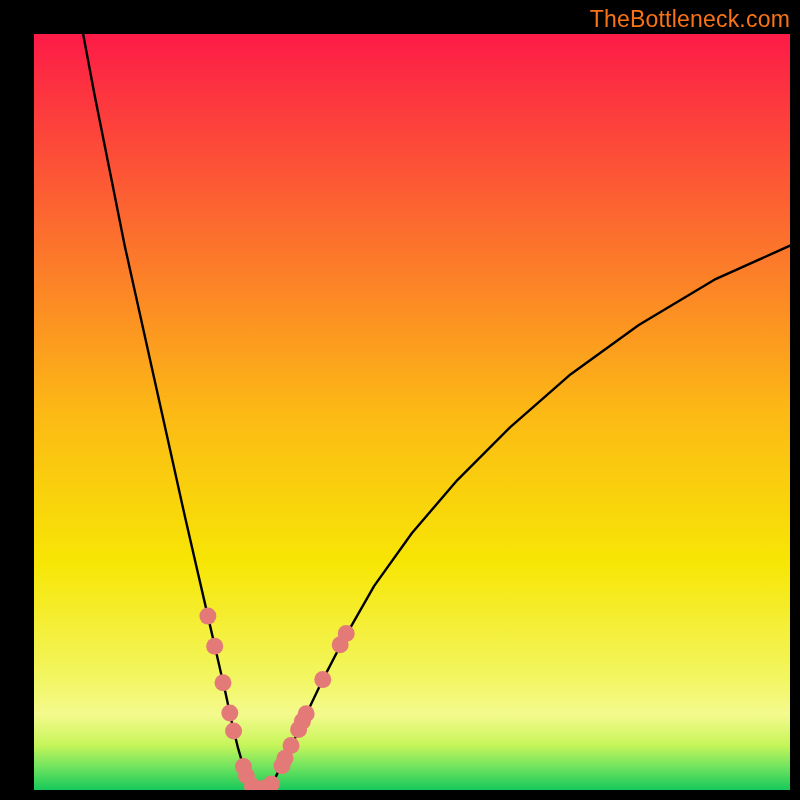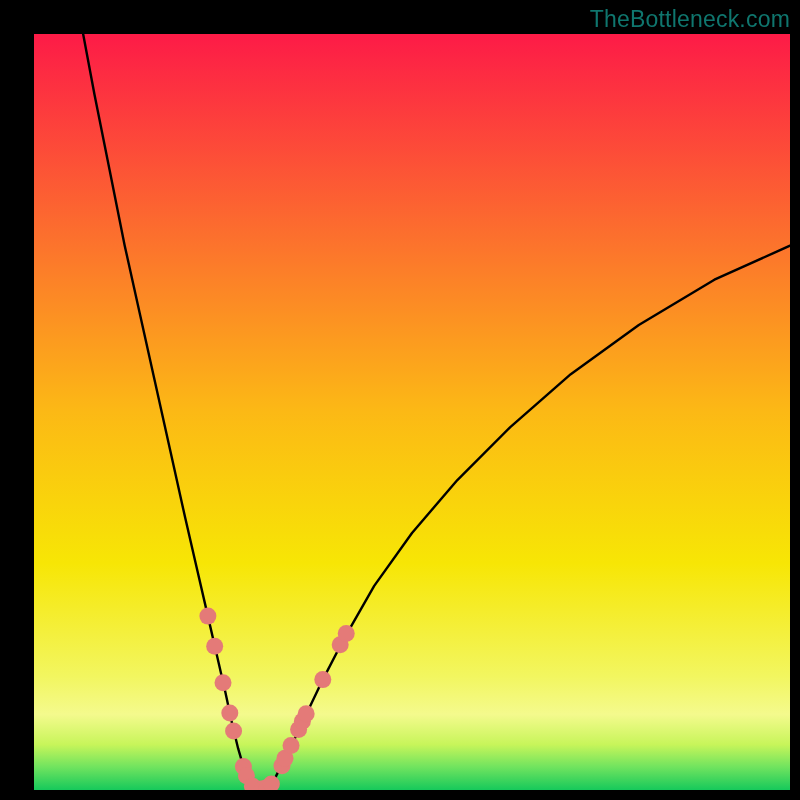--- a/index.html
+++ b/index.html
@@ -19,21 +19,21 @@
     left: 34px;
     top: 34px;
     width: 756px;
     height: 756px;
     overflow: hidden;
   }
   .watermark {
     position: absolute;
     top: 6px;
     right: 10px;
-    color: #0f766e;
+    color: #f97316;
     font-size: 23px;
     font-weight: 400;
     letter-spacing: 0.2px;
     user-select: none;
   }
 </style>
 </head>
 <body>
 
 <div class="frame">

